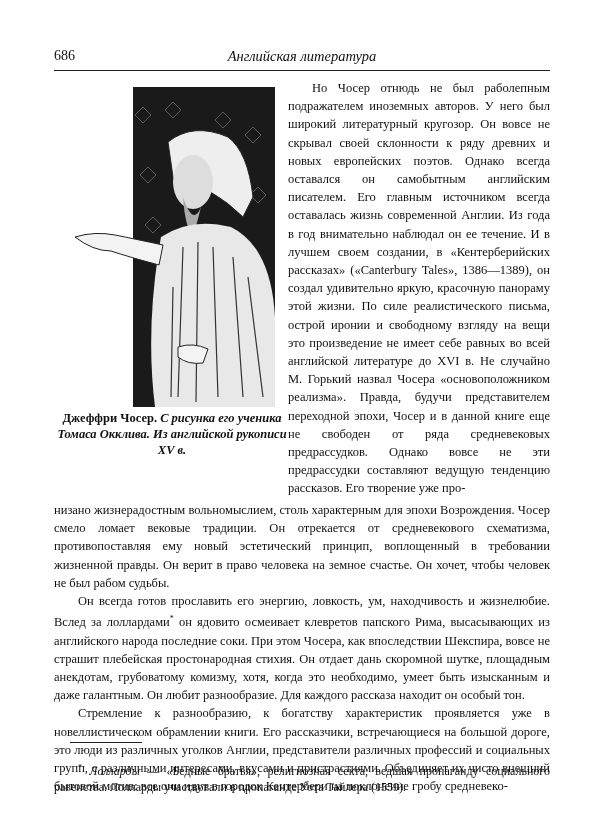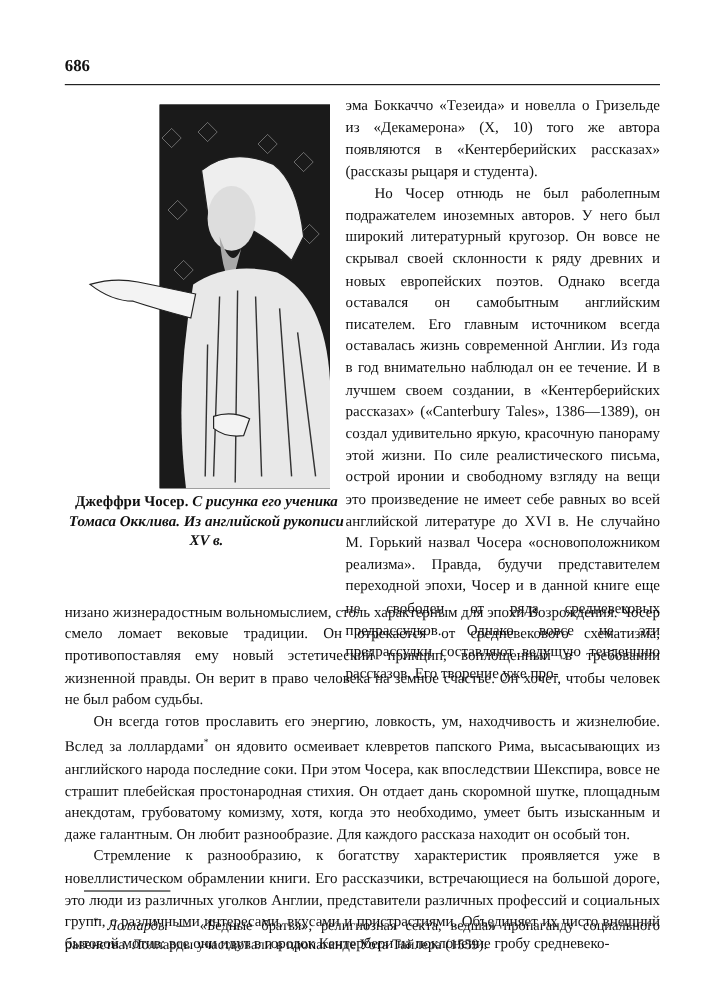--- a/index.html
+++ b/index.html
@@ -1,20 +1,20 @@
 <!DOCTYPE html>
 <html><head>
 <meta charset="utf-8">
 <style>
   html, body { margin: 0; padding: 0; background: #fff; }
   body { width: 600px; height: 837px; position: relative; overflow: hidden;
          font-family: "Liberation Serif", serif; color: #111; }
   .header { position: absolute; left: 54px; top: 48px; width: 496px; height: 22px;
             border-bottom: 1.5px solid #222; }
-  .pagenum { position: absolute; left: 0; top: 0; font-size: 14px; font-weight: bold; }
+  .pagenum { position: absolute; left: 0; top: 0; font-size: 14px; }
   .runhead { position: absolute; left: 0; right: 0; top: 0; text-align: center;
              font-style: italic; font-size: 14.5px; }
   .figure { position: absolute; left: 133px; top: 87px; width: 142px; height: 320px;
             background: #1a1a1a; overflow: visible; }
   .figure svg { position: absolute; left: -60px; top: 0; }
   .caption { position: absolute; left: 54px; top: 410px; width: 236px; text-align: center;
              font-size: 12.5px; line-height: 16px; font-weight: bold; }
   .caption i { font-style: italic; }
   .col { position: absolute; left: 288px; top: 79px; width: 262px;
          font-size: 12.5px; line-height: 18.2px; text-align: justify; }
@@ -26,20 +26,21 @@
   .footnote { position: absolute; left: 54px; top: 760px; width: 496px;
               font-size: 12px; line-height: 16px; text-align: justify; }
   .footnote i { font-style: italic; margin-top: 28px; }
   sup { font-size: 8px; }
 </style>
 </head>
 <body>
 
 <div class="header">
   <span class="pagenum">686</span>
+  <span class="runhead">Английская литература</span>
 </div>
 
 <div class="figure">
   <svg width="202" height="320" viewBox="0 0 202 320">
     <rect x="60" y="0" width="142" height="320" fill="#1a1a1a"></rect>
     <g stroke="#bbb" stroke-width="0.7" fill="none" opacity="0.6">
       <path d="M70 20 l8 8 l-8 8 l-8 -8z M100 15 l8 8 l-8 8 l-8-8z M150 25 l8 8 l-8 8 l-8-8z M180 40 l8 8 l-8 8 l-8-8z M75 80 l8 8 l-8 8 l-8-8z M80 130 l8 8 l-8 8 l-8-8z M185 100 l8 8 l-8 8 l-8-8z"></path>
     </g>
     <path d="M95 55 q25 -20 60 -5 q20 15 25 60 l-10 20 q-30 -30 -70 -40z" fill="#eee" stroke="#222" stroke-width="1"></path>
     <ellipse cx="120" cy="95" rx="20" ry="27" fill="#ddd"></ellipse>
@@ -52,21 +53,20 @@
     <path d="M105 260 q15 -5 30 2 l-5 14 q-15 2 -25 -6z" fill="#f3f3f3" stroke="#222" stroke-width="1"></path>
   </svg>
 </div>
 
 <div class="caption">
   <span>Джеффри Чосер.</span>
   <i>С рисунка его ученика Томаса Окклива. Из английской рукописи XV в.</i>
 </div>
 
 <div class="col">
-  <p>эма Боккаччо «Тезеида» и новелла о Гризельде из «Декамерона» (X, 10) того же автора появляются в «Кентерберийских рассказах» (рассказы рыцаря и студента).</p>
   <p class="ind">Но Чосер отнюдь не был раболепным подражателем иноземных авторов. У него был широкий литературный кругозор. Он вовсе не скрывал своей склонности к ряду древних и новых европейских поэтов. Однако всегда оставался он самобытным английским писателем. Его главным источником всегда оставалась жизнь современной Англии. Из года в год внимательно наблюдал он ее течение. И в лучшем своем создании, в «Кентерберийских рассказах» («Canterbury Tales», 1386—1389), он создал удивительно яркую, красочную панораму этой жизни. По силе реалистического письма, острой иронии и свободному взгляду на вещи это произведение не имеет себе равных во всей английской литературе до XVI в. Не случайно М. Горький назвал Чосера «основоположником реализма». Правда, будучи представителем переходной эпохи, Чосер и в данной книге еще не свободен от ряда средневековых предрассудков. Однако вовсе не эти предрассудки составляют ведущую тенденцию рассказов. Его творение уже про-</p>
 </div>
 
 <div class="full" style="top:501px">
   <p>низано жизнерадостным вольномыслием, столь характерным для эпохи Возрождения. Чосер смело ломает вековые традиции. Он отрекается от средневекового схематизма, противопоставляя ему новый эстетический принцип, воплощенный в требовании жизненной правды. Он верит в право человека на земное счастье. Он хочет, чтобы человек не был рабом судьбы.</p>
   <p class="ind"><span>Он всегда готов прославить его энергию, ловкость, ум, находчивость и жизнелюбие. Вслед за лоллардами</span><sup>*</sup><span> он ядовито осмеивает клевретов папского Рима, высасывающих из английского народа последние соки. При этом Чосера, как впоследствии Шекспира, вовсе не страшит плебейская простонародная стихия. Он отдает дань скоромной шутке, площадным анекдотам, грубоватому комизму, хотя, когда это необходимо, умеет быть изысканным и даже галантным. Он любит разнообразие. Для каждого рассказа находит он особый тон.</span></p>
   <p class="ind">Стремление к разнообразию, к богатству характеристик проявляется уже в новеллистическом обрамлении книги. Его рассказчики, встречающиеся на большой дороге, это люди из различных уголков Англии, представители различных профессий и социальных групп, с различными интересами, вкусами и пристрастиями. Объединяет их чисто внешний бытовой мотив: все они идут в городок Кентербери на поклонение гробу средневеко-</p>
 </div>
 
 <div class="fnrule"></div>

